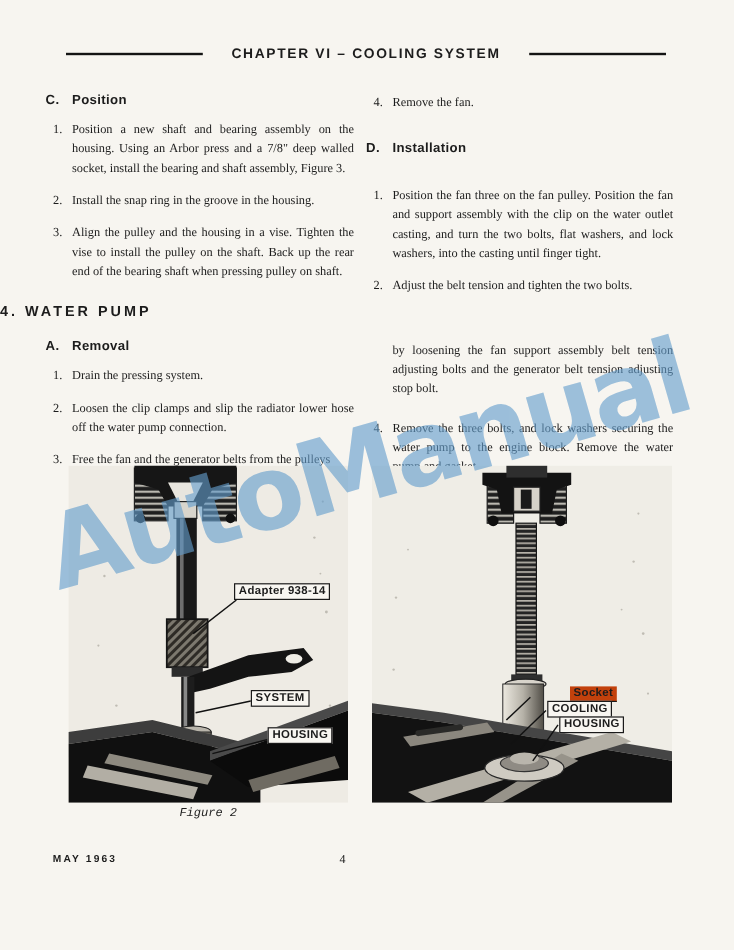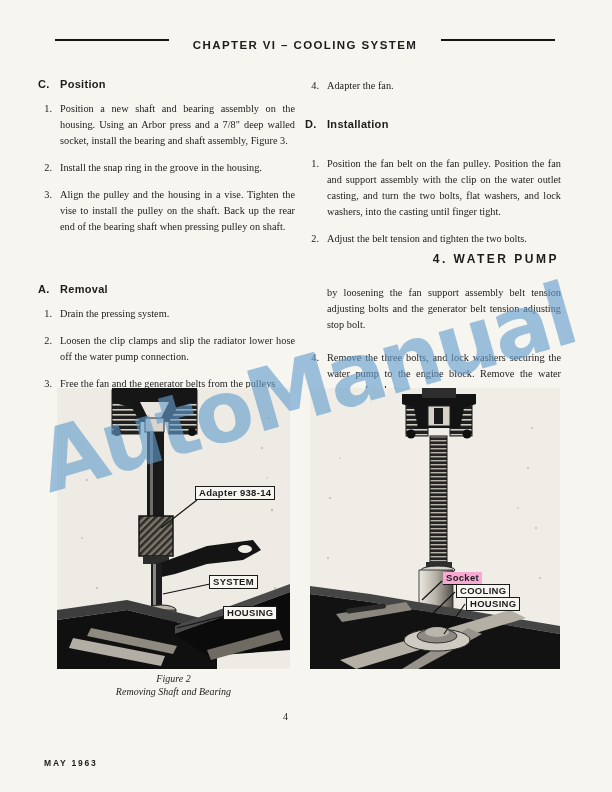--- a/index.html
+++ b/index.html
@@ -3,53 +3,53 @@
 <meta charset="utf-8">
 <style>
   html,body{margin:0;padding:0;background:#888;}
   .page{
     position:relative;width:612px;height:792px;margin:0 auto;
     background:#f7f5f0;color:#1c1c1c;
     font-family:"Liberation Serif",serif;overflow:hidden;
     box-shadow:0 0 6px rgba(0,0,0,.4);
   }
   
-  .chapter-header{position:absolute;top:39px;left:55px;width:500px;display:flex;align-items:flex-start;gap:24px;}
+  .chapter-header{position:absolute;top:39px;left:55px;width:500px;display:flex;align-items:center;gap:24px;}
   .rule{height:2px;background:#141414;flex:1;}
   .chapter-title{font-family:"Liberation Sans",sans-serif;font-weight:bold;font-size:11.5px;letter-spacing:1.4px;white-space:nowrap;}
   
   .col{position:absolute;width:257px;}
   .col-left{left:38px;}
   .col-right{left:305px;width:256px;}
   .sec1{top:78px;}
   .sec2{top:283px;}
   .sec-h{display:flex;font-family:"Liberation Sans",sans-serif;font-weight:bold;font-size:11px;letter-spacing:.3px;margin-bottom:11px;}
   .sec-h .letter{width:22px;flex:none;}
   .li{display:flex;margin-bottom:11px;font-size:10.3px;line-height:16px;}
   .li .num{flex:none;width:14px;text-align:right;margin-right:8px;}
   .li .txt{flex:1;text-align:justify;}
   .mb-lg{margin-bottom:24px;}
   .mb-xl{margin-bottom:26px;}
   .cont-para{padding-left:22px;text-align:justify;font-size:10.3px;line-height:16px;margin:2px 0 17px 0;}
   
-  .section-heading{position:absolute;top:252px;left:0;width:559px;text-align:right;
+  .section-heading{position:absolute;top:252px;left:0;width:559px;text-align:left;
     font-family:"Liberation Sans",sans-serif;font-weight:bold;font-size:12px;letter-spacing:2.5px;}
   
   .figure{position:absolute;top:388px;}
   .figure svg{display:block;}
   #fig2{left:57px;width:233px;height:336px;}
   #fig3{left:310px;width:250px;height:281px;}
   .callout{position:absolute;font-family:"Liberation Sans",sans-serif;font-weight:bold;font-size:9.5px;
     background:#f8f6f1;border:1px solid #1a1a1a;padding:0 3px;line-height:12px;letter-spacing:.3px;white-space:nowrap;}
-  .callout.underline-only{border:none;border-bottom:1.5px solid #1a1a1a;background:#f9a8d4;}
-  .caption{position:absolute;top:672px;text-align:center;font-style:italic;font-size:10px;line-height:13px;}
+  .callout.underline-only{border:none;border-bottom:1.5px solid #1a1a1a;background:#c2410c;margin-left:32px;}
+  .caption{position:absolute;top:672px;text-align:center;font-style:italic;font-size:10px;line-height:13px;font-family:Liberation Mono, monospace;}
   .caption-left{left:57px;width:233px;}
   .caption-right{left:310px;width:250px;}
   
-  .footer-date{position:absolute;left:44px;top:710px;font-family:"Liberation Sans",sans-serif;font-weight:bold;font-size:8.5px;letter-spacing:1.8px;margin-top:48px;}
+  .footer-date{position:absolute;left:44px;top:710px;font-family:"Liberation Sans",sans-serif;font-weight:bold;font-size:8.5px;letter-spacing:1.8px;}
   .footer-page{position:absolute;left:283px;top:711px;font-size:10px;}
   
   .watermark{
     position:absolute;left:30px;top:338px;width:552px;text-align:center;
     font-family:"DejaVu Sans",sans-serif;font-weight:bold;font-size:86px;letter-spacing:-3px;
     transform:rotate(-16deg);opacity:.62;z-index:9;pointer-events:none;user-select:none;
   }
 </style>
 </head>
 <body>
@@ -77,29 +77,29 @@
     </div>
     <div class="li">
       <span class="num">3.</span>
       <span class="txt">Align the pulley and the housing in a vise. Tighten the vise to install the pulley on the shaft. Back up the rear end of the bearing shaft when pressing pulley on shaft.</span>
     </div>
   </div>
 
   <div class="col col-right sec1">
     <div class="li mb-lg">
       <span class="num">4.</span>
-      <span class="txt">Adapter the fan.</span>
+      <span class="txt">Remove the fan.</span>
     </div>
     <div class="sec-h mb-xl">
       <span class="letter">D.</span>
       <span>Installation</span>
     </div>
     <div class="li">
       <span class="num">1.</span>
-      <span class="txt">Position the fan belt on the fan pulley. Position the fan and support assembly with the clip on the water outlet casting, and turn the two bolts, flat washers, and lock washers, into the casting until finger tight.</span>
+      <span class="txt">Position the fan three on the fan pulley. Position the fan and support assembly with the clip on the water outlet casting, and turn the two bolts, flat washers, and lock washers, into the casting until finger tight.</span>
     </div>
     <div class="li">
       <span class="num">2.</span>
       <span class="txt">Adjust the belt tension and tighten the two bolts.</span>
     </div>
   </div>
 
   <div class="section-heading">4. WATER PUMP</div>
 
   <div class="col col-left sec2">
@@ -246,21 +246,20 @@
       <line x1="145" y1="204" x2="116" y2="232" stroke="#111" stroke-width="1.2"></line>
       <line x1="155" y1="216" x2="134" y2="246" stroke="#111" stroke-width="1.2"></line>
     </svg>
     <div class="callout underline-only" style="left:133px;top:184px;">Socket</div>
     <div class="callout" style="left:146px;top:196px;">COOLING</div>
     <div class="callout" style="left:156px;top:209px;">HOUSING</div>
   </div>
 
   <div class="caption caption-left">
     <div>Figure 2</div>
-    <div>Removing Shaft and Bearing</div>
   </div>
   <div class="caption caption-right">
   </div>
 
   <div class="footer-date">MAY 1963</div>
   <div class="footer-page">4</div>
 
   <div class="watermark" style="color: rgb(100, 158, 205);">AutoManual</div>
 
 </div>

